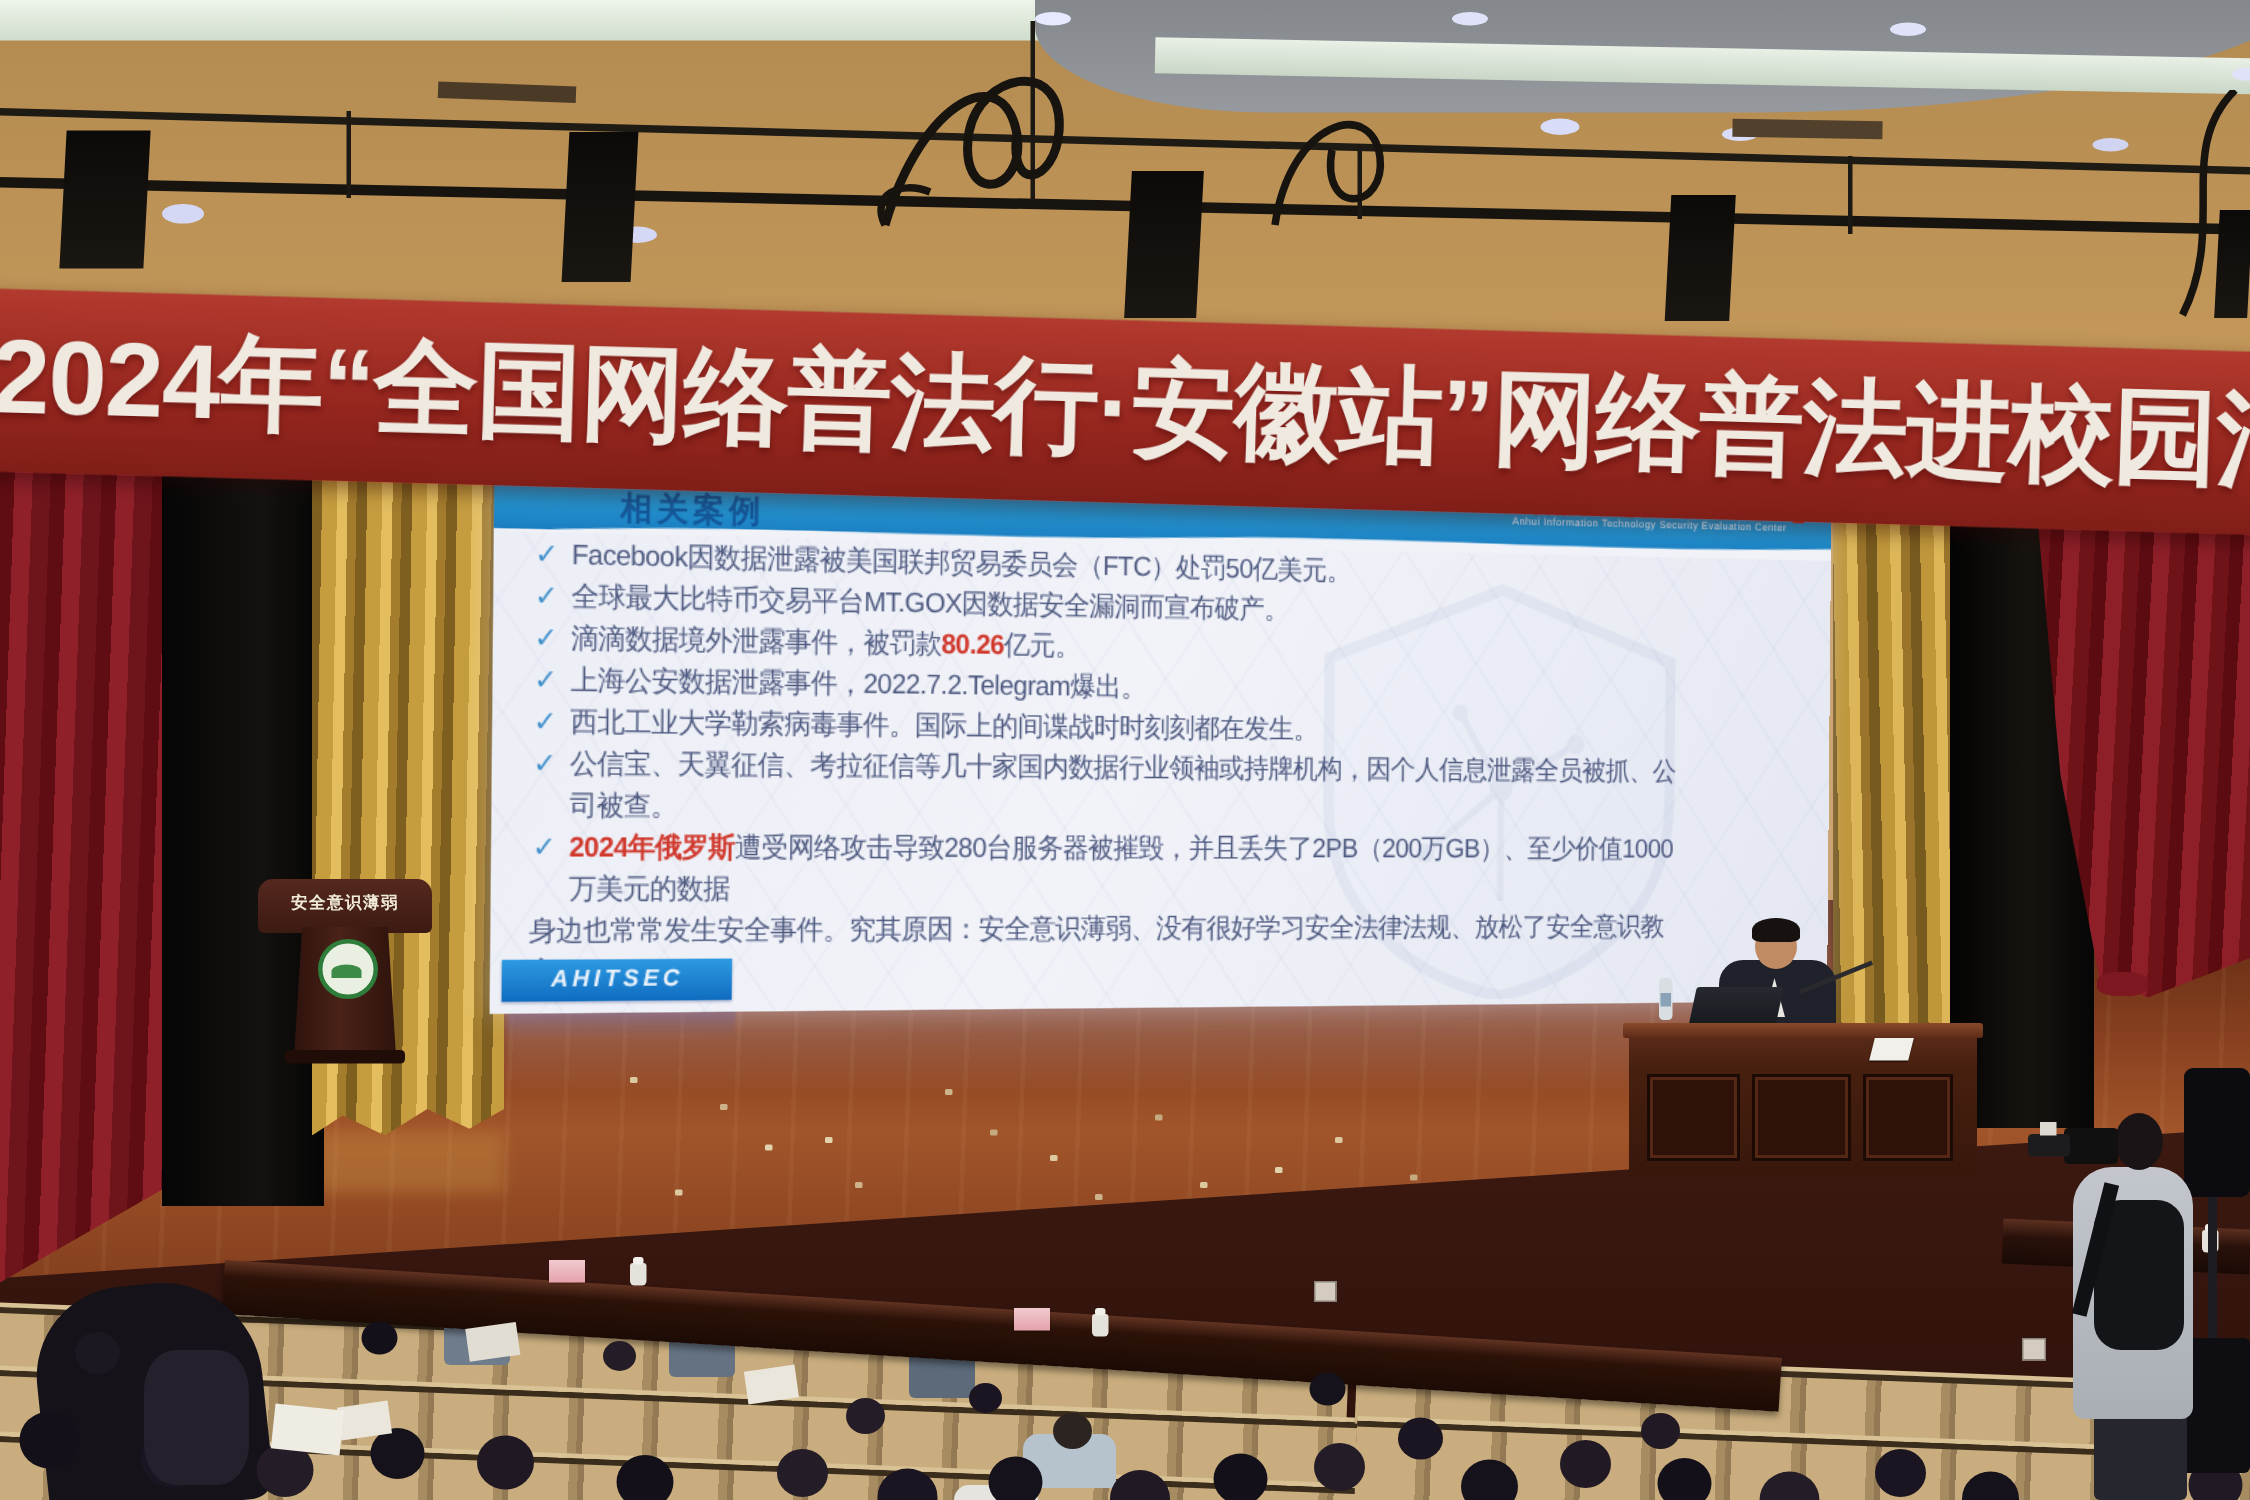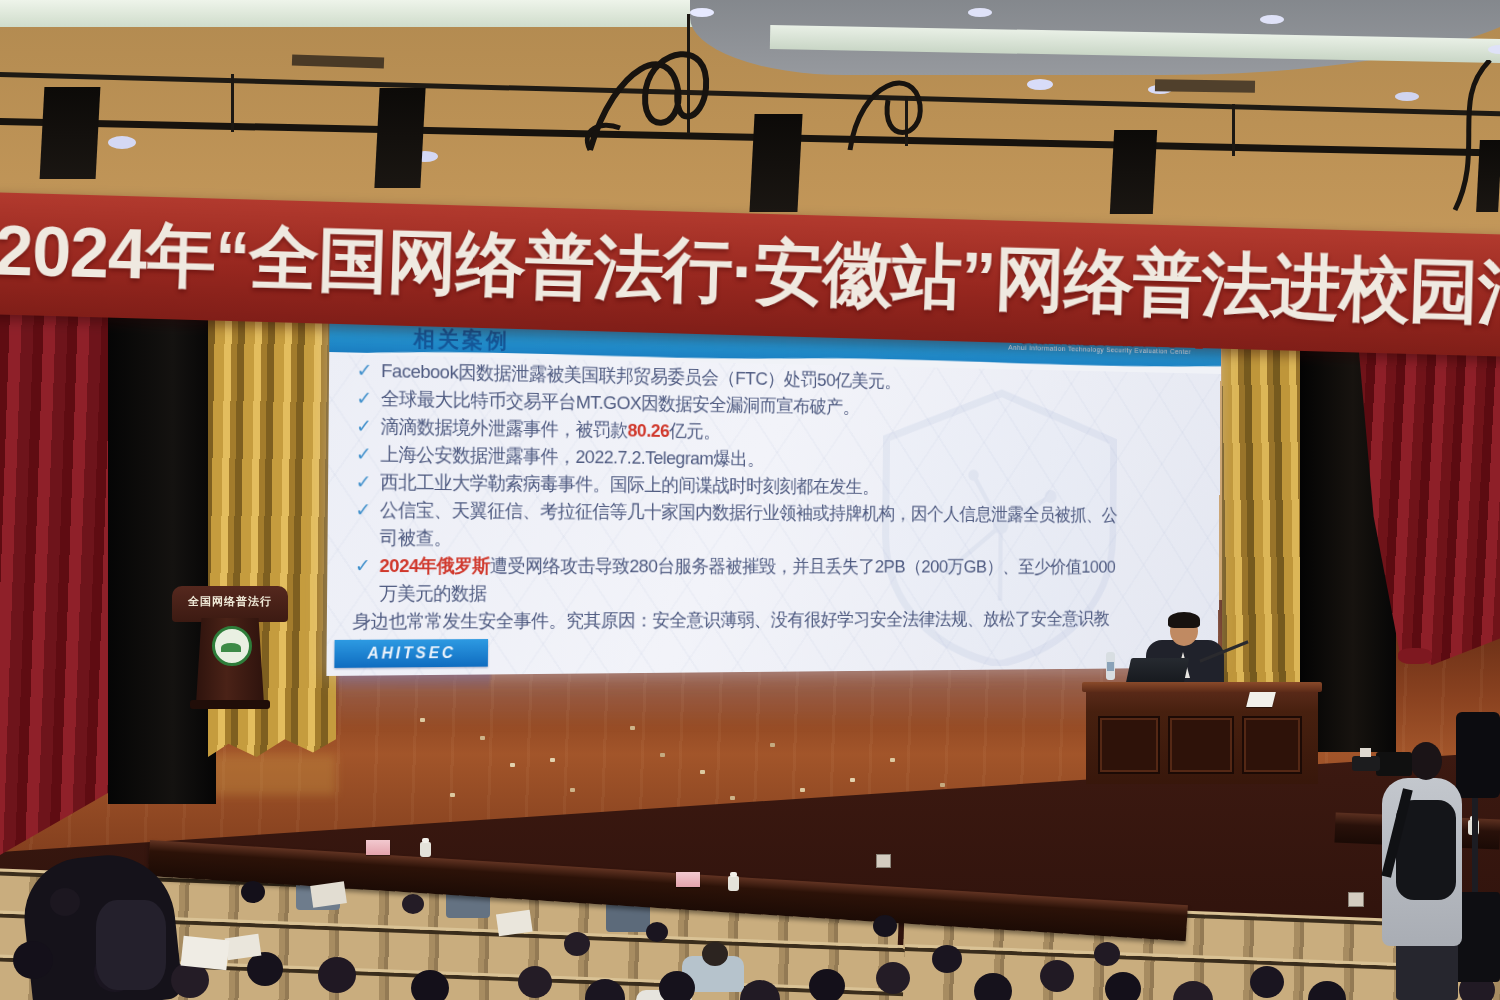--- a/index.html
+++ b/index.html
@@ -274,21 +274,21 @@
     </div>
   </div>
 
   <div class="abs banner">
     <div class="banner-text">2024年“全国网络普法行·安徽站”网络普法进校园活动</div>
   </div>
 
   <div class="abs podium-cap"></div>
   <div class="abs podium-col"></div>
   <div class="abs podium-base"></div>
-  <div class="abs podium-label">全国网络普法行</div>
+  <div class="abs podium-label">安全意识薄弱</div>
   <div class="abs podium-emblem"></div>
 
   <div class="abs spk-person-torso"></div>
   <div class="abs spk-shirt"></div>
   <div class="abs spk-head"></div>
   <div class="abs spk-hair"></div>
   <div class="abs spk-laptop"></div>
   <div class="abs spk-bottle"></div>
   <div class="abs spk-mic"></div>
   <div class="abs spk-desk"></div>

